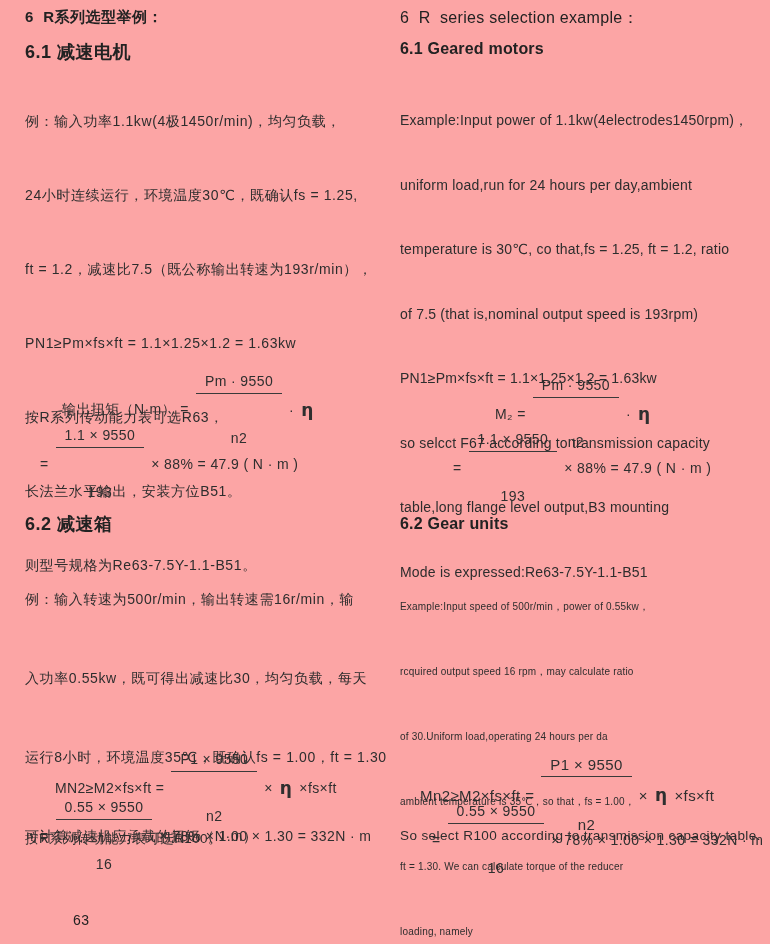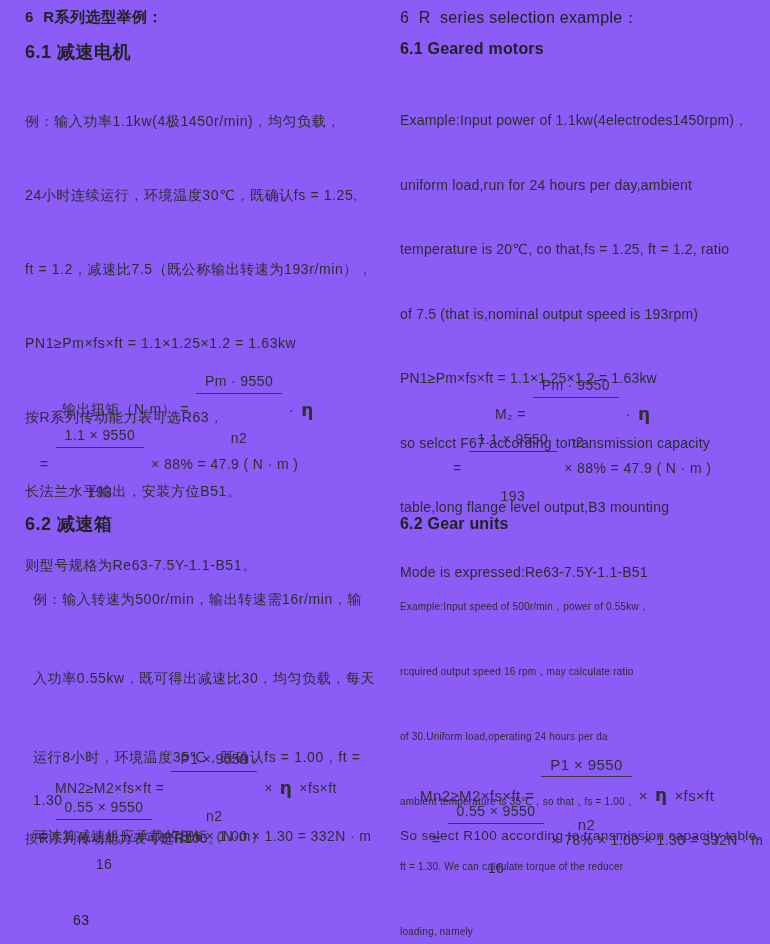--- a/index.html
+++ b/index.html
@@ -1,32 +1,32 @@
 <!DOCTYPE html>
 <html><head>
 <meta charset="utf-8">
 <style>
   * { margin: 0; padding: 0; box-sizing: border-box; }
   html, body { background: #e8e8e6; }
   .page {
     position: relative;
     width: 770px;
     height: 944px;
-    background: #8b5cf6;
+    background: #fca5a5;
     font-family: "Liberation Sans", "DejaVu Sans", sans-serif;
     color: #2d2d2d;
     overflow: hidden;
   }
   .abs { position: absolute; white-space: pre-wrap; }
   .h-main { font-size: 15px; font-weight: 700; color: #222; letter-spacing: 0.5px; }
   .h-sub  { font-size: 18px; font-weight: 700; color: #222; letter-spacing: 0.5px; }
   .h-main-en { font-size: 16px; font-weight: 400; color: #222; letter-spacing: 0.3px; }
   .h-sub-en  { font-size: 16px; font-weight: 700; color: #222; letter-spacing: 0.2px; }
   .para-cn .line { font-size: 14px; line-height: 38px; height: 38px; letter-spacing: 0.6px; white-space: pre-wrap; }
-  .para-cn-2 .line { font-size: 14px; line-height: 43px; height: 43px; letter-spacing: 0.6px; white-space: pre-wrap; margin-left: 8px; }
+  .para-cn-2 .line { font-size: 14px; line-height: 43px; height: 43px; letter-spacing: 0.6px; white-space: pre-wrap; }
   .para-en .line { font-size: 14px; line-height: 28.5px; height: 28.5px; letter-spacing: 0.2px; white-space: pre-wrap; }
   .para-en-2 .line { font-size: 10px; line-height: 38px; height: 29px; letter-spacing: 0.2px; white-space: pre-wrap; }
   .footer-line { font-size: 13.5px; letter-spacing: 0.4px; color: #2d2d2d; }
   .formula {
     position: absolute;
     display: flex;
     align-items: center;
     gap: 7px;
     font-size: 14px;
     color: #2f2f2f;
@@ -108,21 +108,21 @@
 
   <div class="abs footer-line" style="left:25px; top:830px;">按R系列传动能力表可选R100。</div>
 
   <div class="abs h-main-en" style="left:400px; top:8px;">6  R  series selection example：</div>
 
   <div class="abs h-sub-en" style="left:400px; top:40px;">6.1 Geared motors</div>
 
   <div class="abs para-en" style="left:400px; top:70px; width:365px;">
     <div class="line">Example:Input power of 1.1kw(4electrodes1450rpm)，</div>
     <div class="line">uniform load,run for 24 hours per day,ambient</div>
-    <div class="line">temperature is 20℃, co that,fs = 1.25, ft = 1.2, ratio</div>
+    <div class="line">temperature is 30℃, co that,fs = 1.25, ft = 1.2, ratio</div>
     <div class="line">of 7.5 (that is,nominal output speed is 193rpm)</div>
     <div class="line">PN1≥Pm×fs×ft = 1.1×1.25×1.2 = 1.63kw</div>
     <div class="line">so selcct F67 according to transmission capacity</div>
     <div class="line">table,long flange level output,B3 mounting</div>
     <div class="line">Mode is expressed:Re63-7.5Y-1.1-B51</div>
   </div>
 
   <div class="formula" style="left:495px; top:342px;">
     <span>M₂ =</span>
     <span class="frac">

